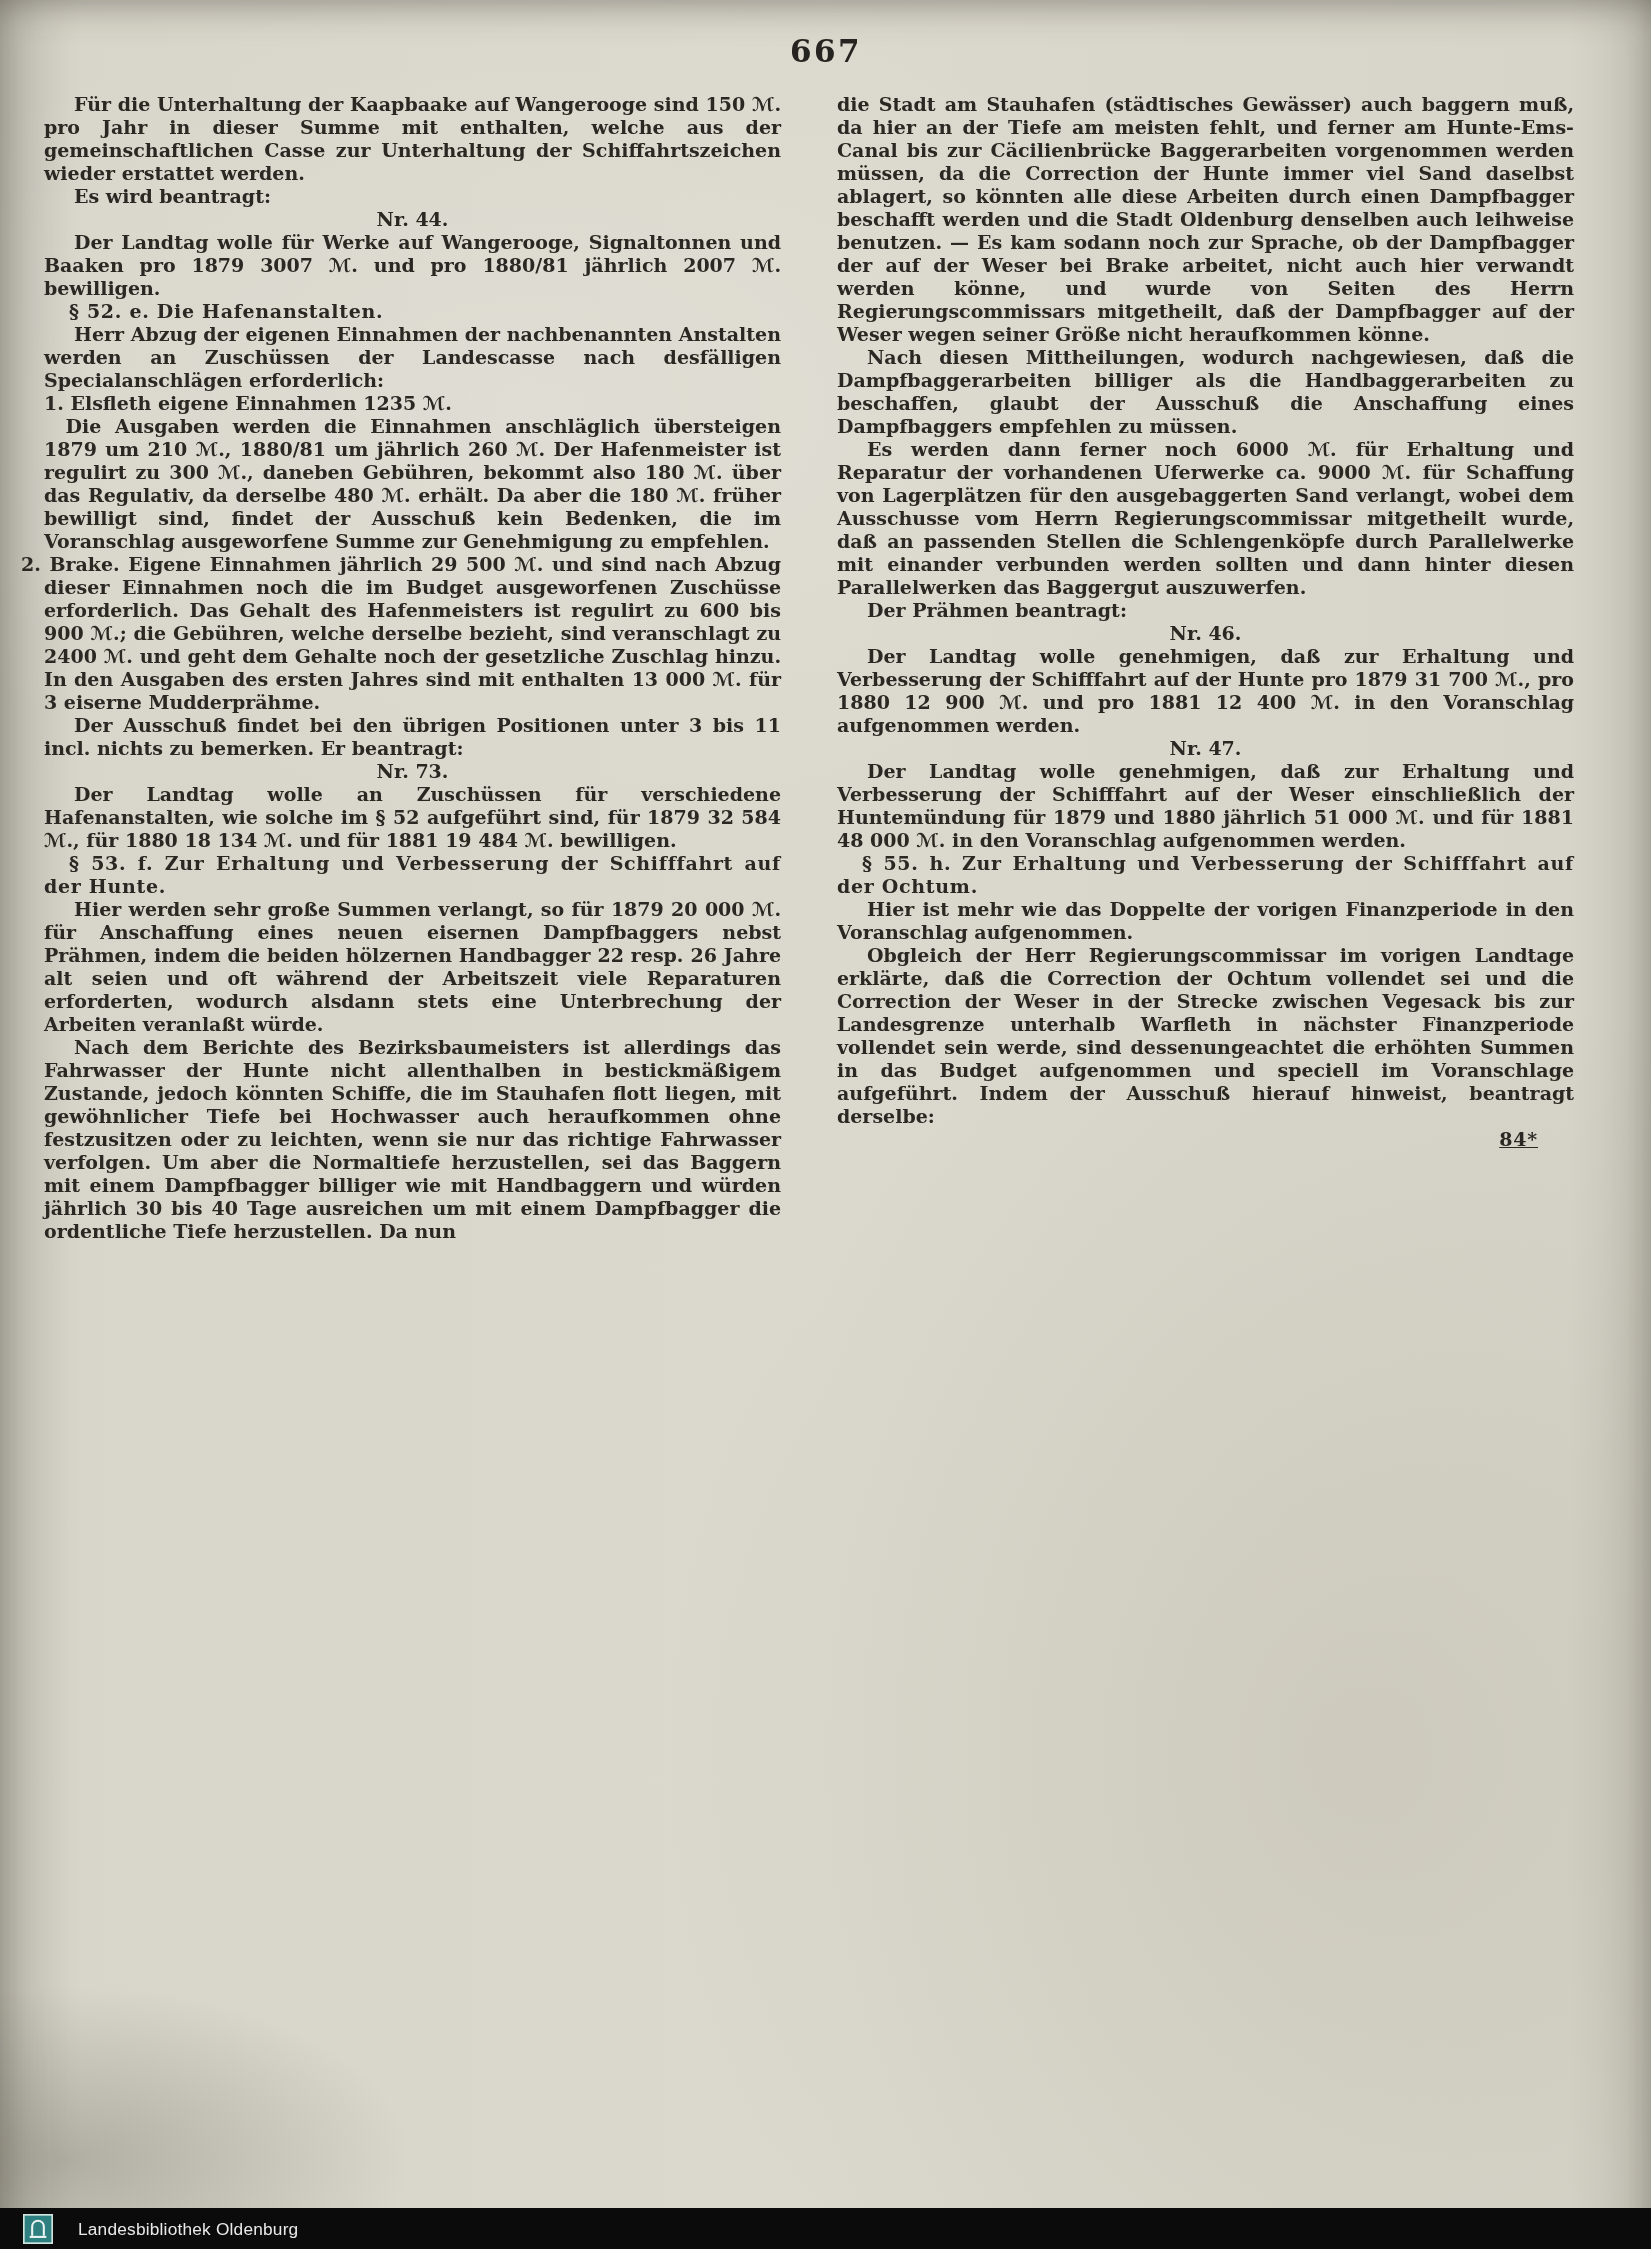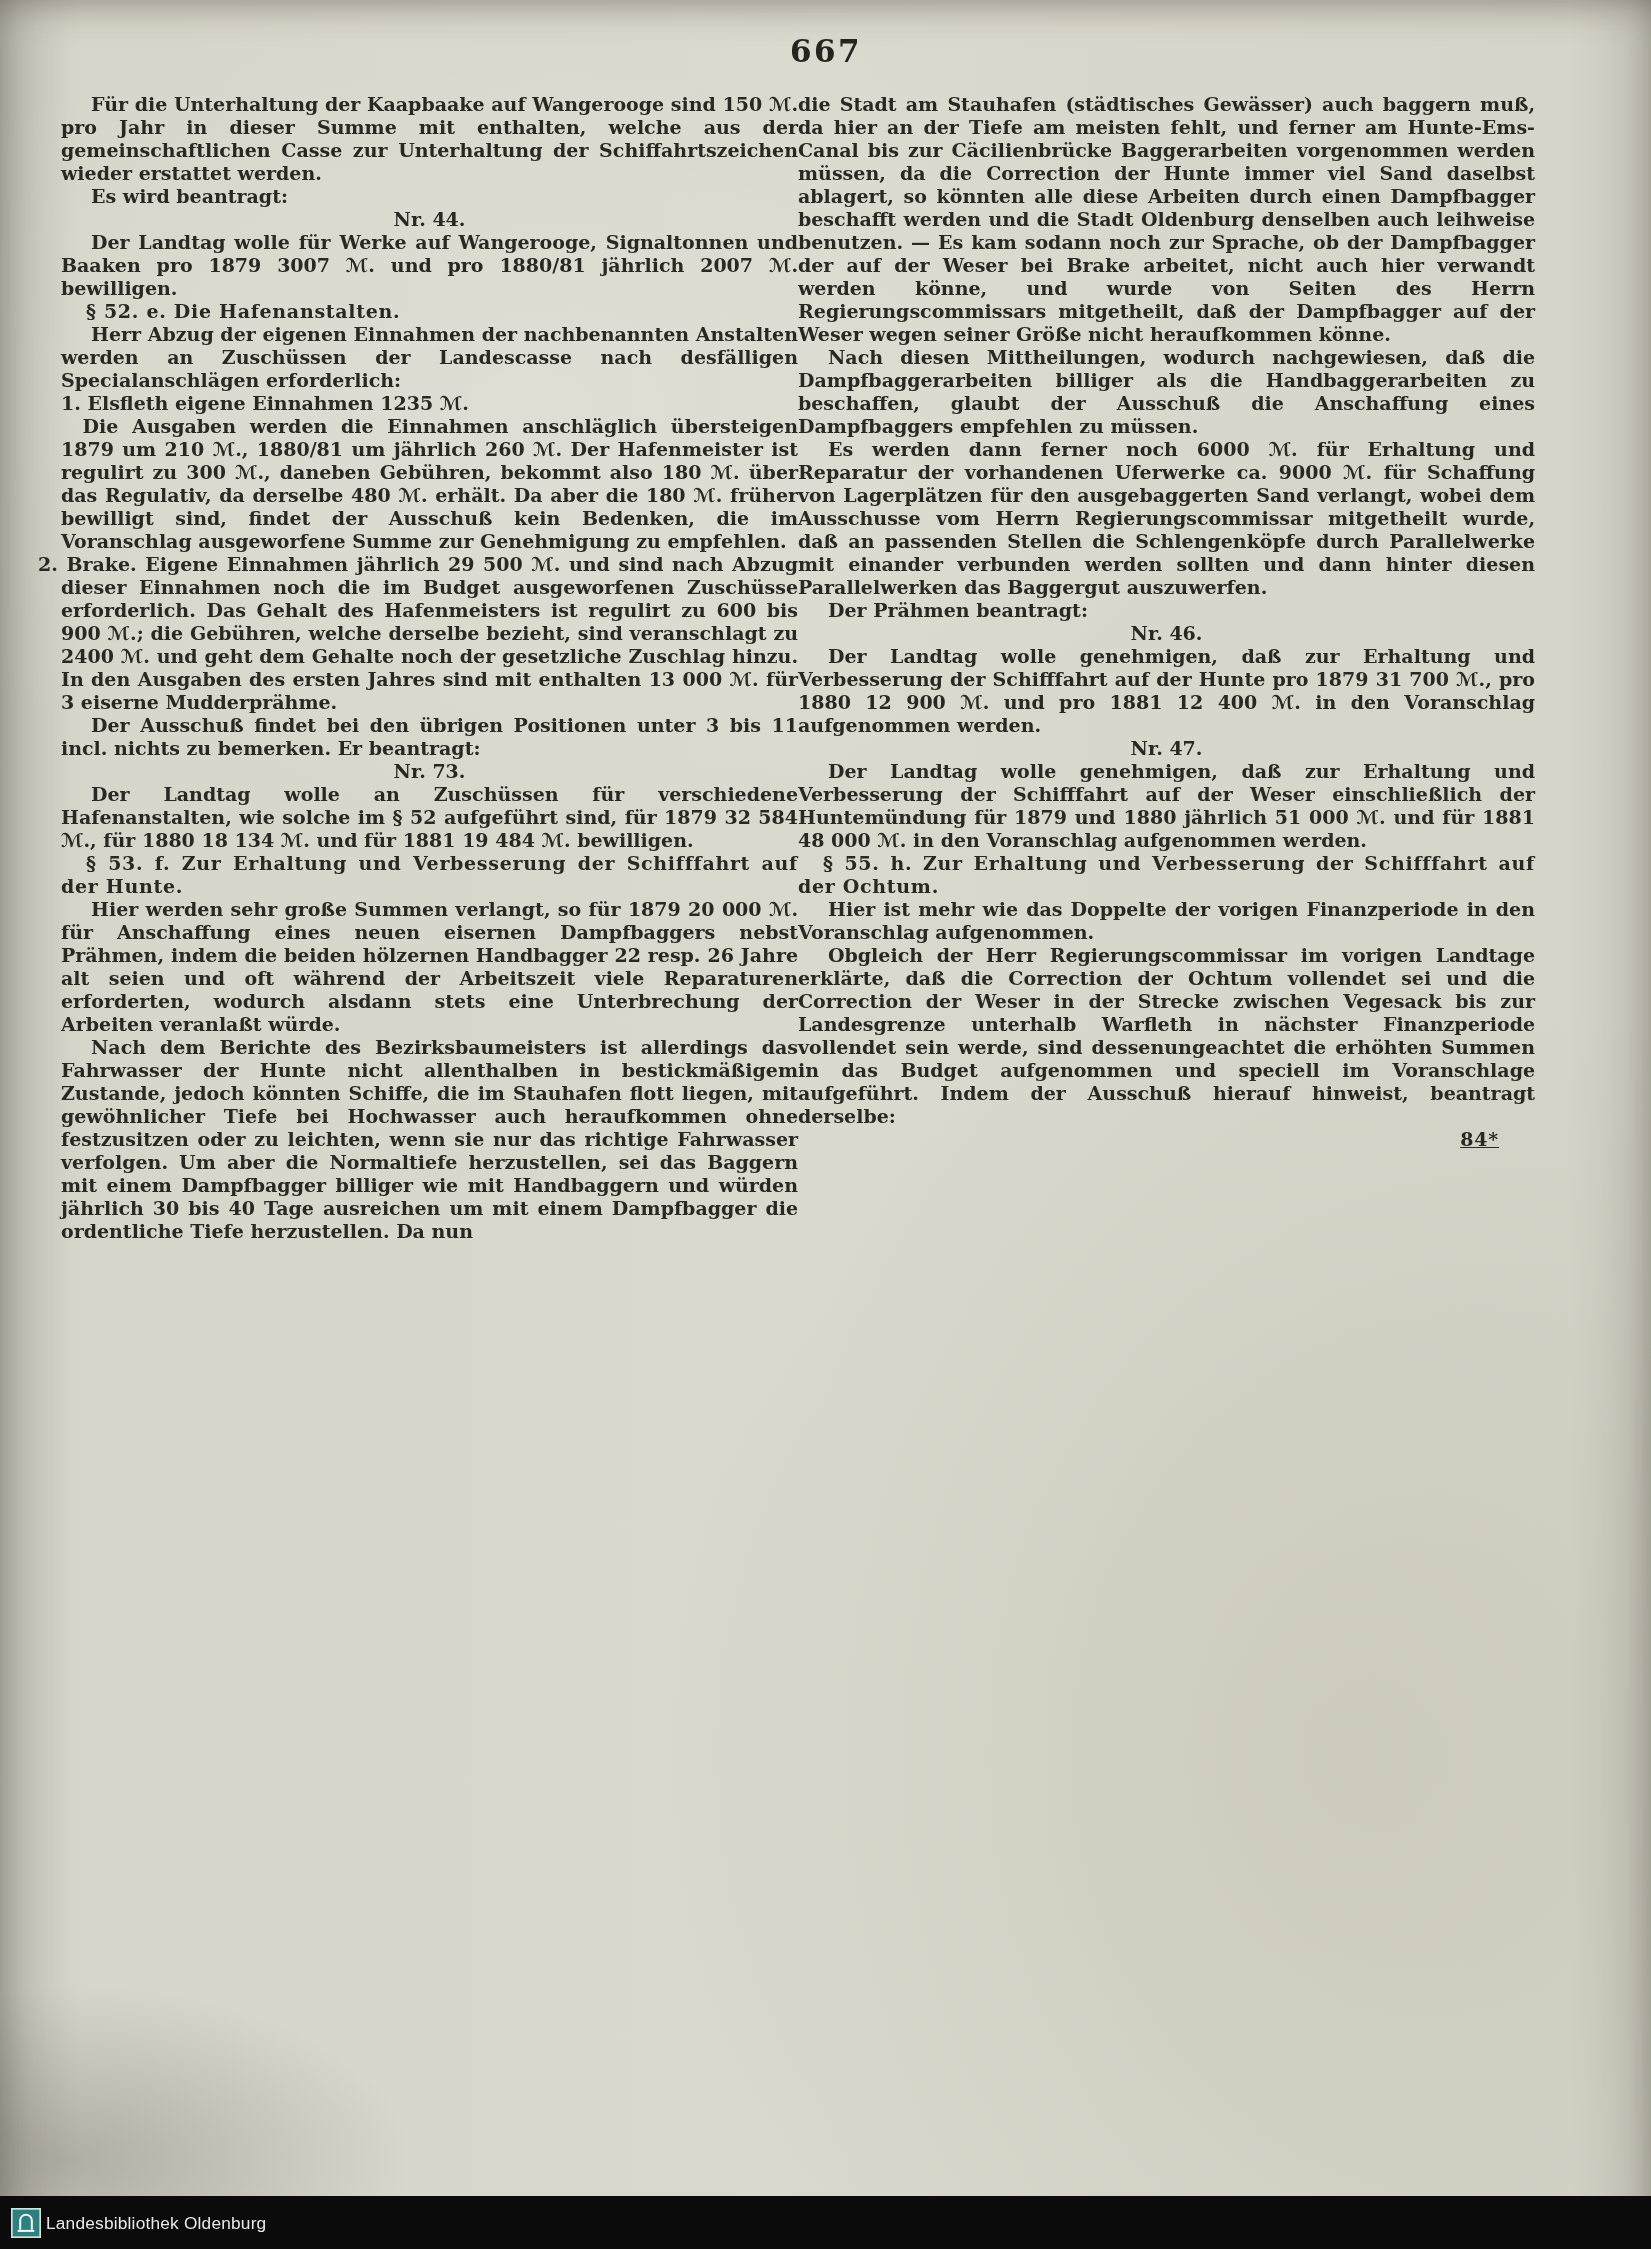--- a/index.html
+++ b/index.html
@@ -32,23 +32,24 @@
     width: 100%;
     text-align: center;
     font-size: 31px;
     font-weight: bold;
     letter-spacing: 2.5px;
     color: #262420;
   }
   .content {
     position: absolute;
     top: 93px;
-    left: 61px;
+    left: 44px;
     width: 1530px;
     display: flex;
+    gap: 56px;
   }
   .col {
     width: 737px;
     font-size: 19px;
     line-height: 23px;
     font-weight: 600;
     text-align: justify;
     text-rendering: optimizeLegibility;
   }
   .col p { margin: 0; }
@@ -83,26 +84,26 @@
     padding-right: 36px;
     margin-top: 23px;
     letter-spacing: 0.8px;
     text-decoration: underline;
   }
   .footer-bar {
     position: absolute;
     left: 0;
     right: 0;
     bottom: 0;
-    height: 54px;
+    height: 42px;
     background: #0b0b0b;
     display: flex;
     align-items: center;
-    gap: 5px;
-    padding-left: 11px;
+    gap: 25px;
+    padding-left: 23px;
   }
   .logo-box {
     width: 30px;
     height: 30px;
     flex: 0 0 auto;
     display: flex;
     align-items: center;
     justify-content: center;
   }
   .footer-text {

